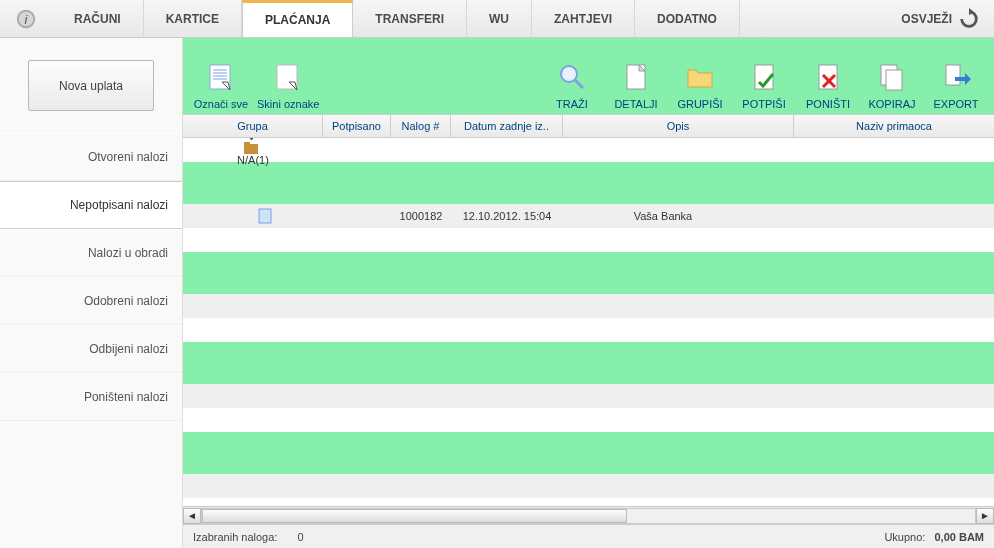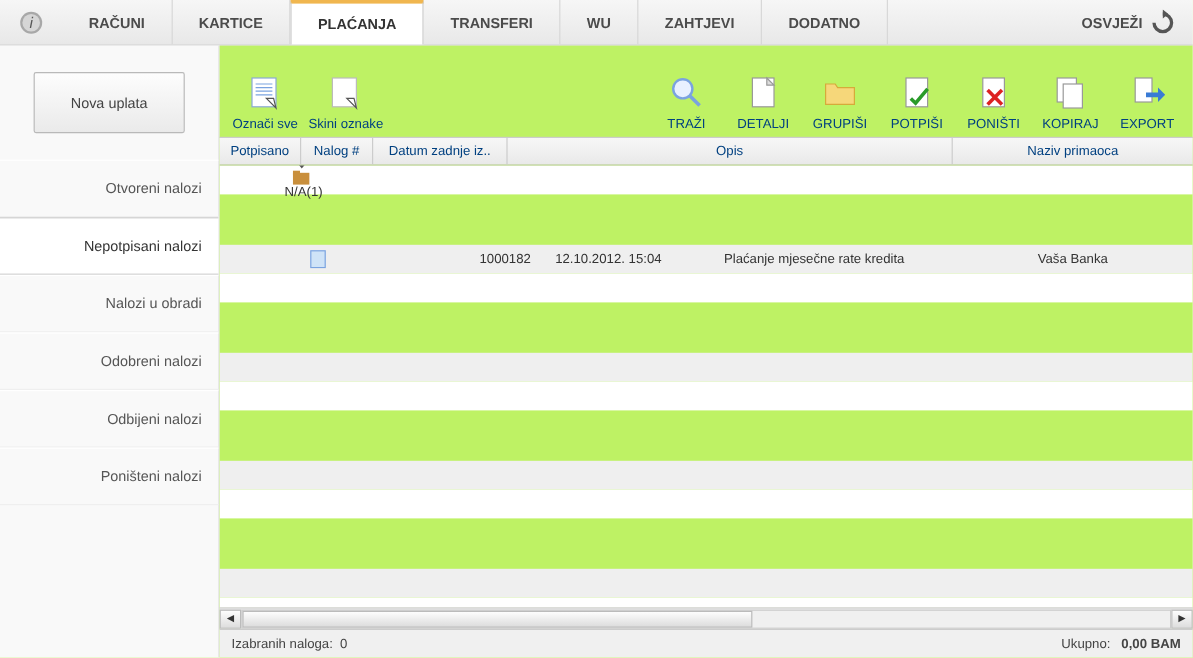--- a/index.html
+++ b/index.html
@@ -18,21 +18,21 @@
 
   
   .sidebar { width: 183px; background:#f9f9f9; border-right:1px solid #ddd; display:flex; flex-direction:column; }
   .new-btn-wrap { padding: 22px 28px 22px 28px; }
   .new-btn { width:100%; height:51px; background: linear-gradient(#fdfdfd,#eaeaea); border:1px solid #b9b9b9; border-radius:2px; cursor:pointer; font-size:12px; color:#444;}
   .side-items { display:flex; flex-direction:column; }
   .side-item { height:48px; display:flex; align-items:center; justify-content:flex-end; padding-right:14px; color:#555; cursor:pointer; border-bottom:1px solid #efefef; border-top:1px solid #fff;}
   .side-item.active { background:#fff; color:#333; border-top:1px solid #ccc; border-bottom:1px solid #ccc; font-weight:normal; }
 
   
-  .main { flex:1; display:flex; flex-direction:column; background:#bef264; }
+  .main { flex:1; display:flex; flex-direction:column; background:#86efac; }
   .toolbar { display:flex; align-items:flex-end; padding: 6px 10px 4px 10px; gap:8px; height:76px; }
   .tool { display:flex; flex-direction:column; align-items:center; gap:4px; cursor:pointer; min-width:56px; color:#004080; font-size:11px; }
   .tool .ticon { width:34px; height:34px; display:flex;align-items:center;justify-content:center; }
   .tool-spacer { flex:1; }
 
   
   .grid-head { display:flex; background: linear-gradient(#f7f7f7,#e9e9e9); border-top:1px solid #ccc; border-bottom:1px solid #ccc; height:24px;}
   .grid-head .hcell { border-right:1px solid #ccc; display:flex; align-items:center; justify-content:center; color:#004080; font-size:11px; padding:0 4px;}
   .col-grupa { width:140px; }
   .col-potpisano { width:68px; }
@@ -52,21 +52,21 @@
   .group-triangle { display:inline-block; width:0;height:0;border-left:5px solid #555;border-top:4px solid transparent;border-bottom:4px solid transparent; transform:rotate(90deg); margin-right:4px;}
   .folder-icon { width:14px; height:12px; display:inline-block; margin-right:4px; }
   .doc-icon { width:14px; height:16px; display:inline-block; margin-left:24px;}
 
   .hscroll { height:18px; background:#e8e8e8; border-top:1px solid #ccc; display:flex; align-items:center;}
   .hscroll .arrow { width:18px; height:16px; background:linear-gradient(#fdfdfd,#ddd); border:1px solid #bbb; display:flex;align-items:center;justify-content:center; font-size:10px; color:#333;}
   .hscroll .track { flex:1; height:16px; background:#f0f0f0; border:1px solid #ccc; position:relative;}
   .hscroll .thumb { position:absolute; left:0; top:0; height:14px; width:55%; background:linear-gradient(#fdfdfd,#ddd); border:1px solid #bbb;}
 
   .footer { height:24px; background:#f0f0f0; border-top:1px solid #ccc; display:flex; align-items:center; padding:0 10px; font-size:11px; color:#444;}
-  .footer .fsel { display:flex; gap:6px;}
+  .footer .fsel { display:flex; gap:20px;}
   .footer .spacer { flex:1;}
   .footer .total-val { font-weight:bold; margin-left:6px;}
 </style>
 </head>
 <body>
 
 <div class="topnav">
   <div class="info-icon">
     <svg viewBox="0 0 24 24" width="22" height="22">
         <circle cx="12" cy="12" r="10" fill="#a8a8a8"></circle>
@@ -193,20 +193,21 @@
           <svg width="30" height="30" viewBox="0 0 30 30">
               <rect x="5" y="3" width="14" height="20" fill="#fff" stroke="#999"></rect>
               <path d="M14 15 L24 15 L24 11 L30 17 L24 23 L24 19 L14 19 Z" fill="#3a7bd5"></path>
             </svg>
         </div>
         <span>EXPORT</span>
       </div>
     </div>
 
     <div class="grid-head">
+      <div class="hcell col-grupa">Grupa</div>
       <div class="hcell col-potpisano">Potpisano</div>
       <div class="hcell col-nalog">Nalog #</div>
       <div class="hcell col-datum">Datum zadnje iz..</div>
       <div class="hcell col-opis">Opis</div>
       <div class="hcell col-naziv">Naziv primaoca</div>
     </div>
 
     <div class="grid-body">
       <div class="grid-rows">
 
@@ -232,21 +233,20 @@
           <div class="gcell col-grupa">
             <span class="doc-icon">
               <svg width="14" height="16" viewBox="0 0 14 16">
                   <rect x="1" y="1" width="12" height="14" fill="#cfe3f7" stroke="#7aa3e0"></rect>
                 </svg>
             </span>
           </div>
           <div class="gcell col-potpisano"></div>
           <div class="gcell col-nalog">1000182</div>
           <div class="gcell col-datum">12.10.2012. 15:04</div>
-          <div class="gcell col-opis">Plaćanje mjesečne rate kredita</div>
           <div class="gcell col-naziv">Vaša Banka</div>
         </div>
 
         <div class="grow odd">
             <div class="gcell" style="width:100%"></div>
           </div>
         <div class="grow even">
             <div class="gcell" style="width:100%"></div>
           </div>
         <div class="grow odd">

